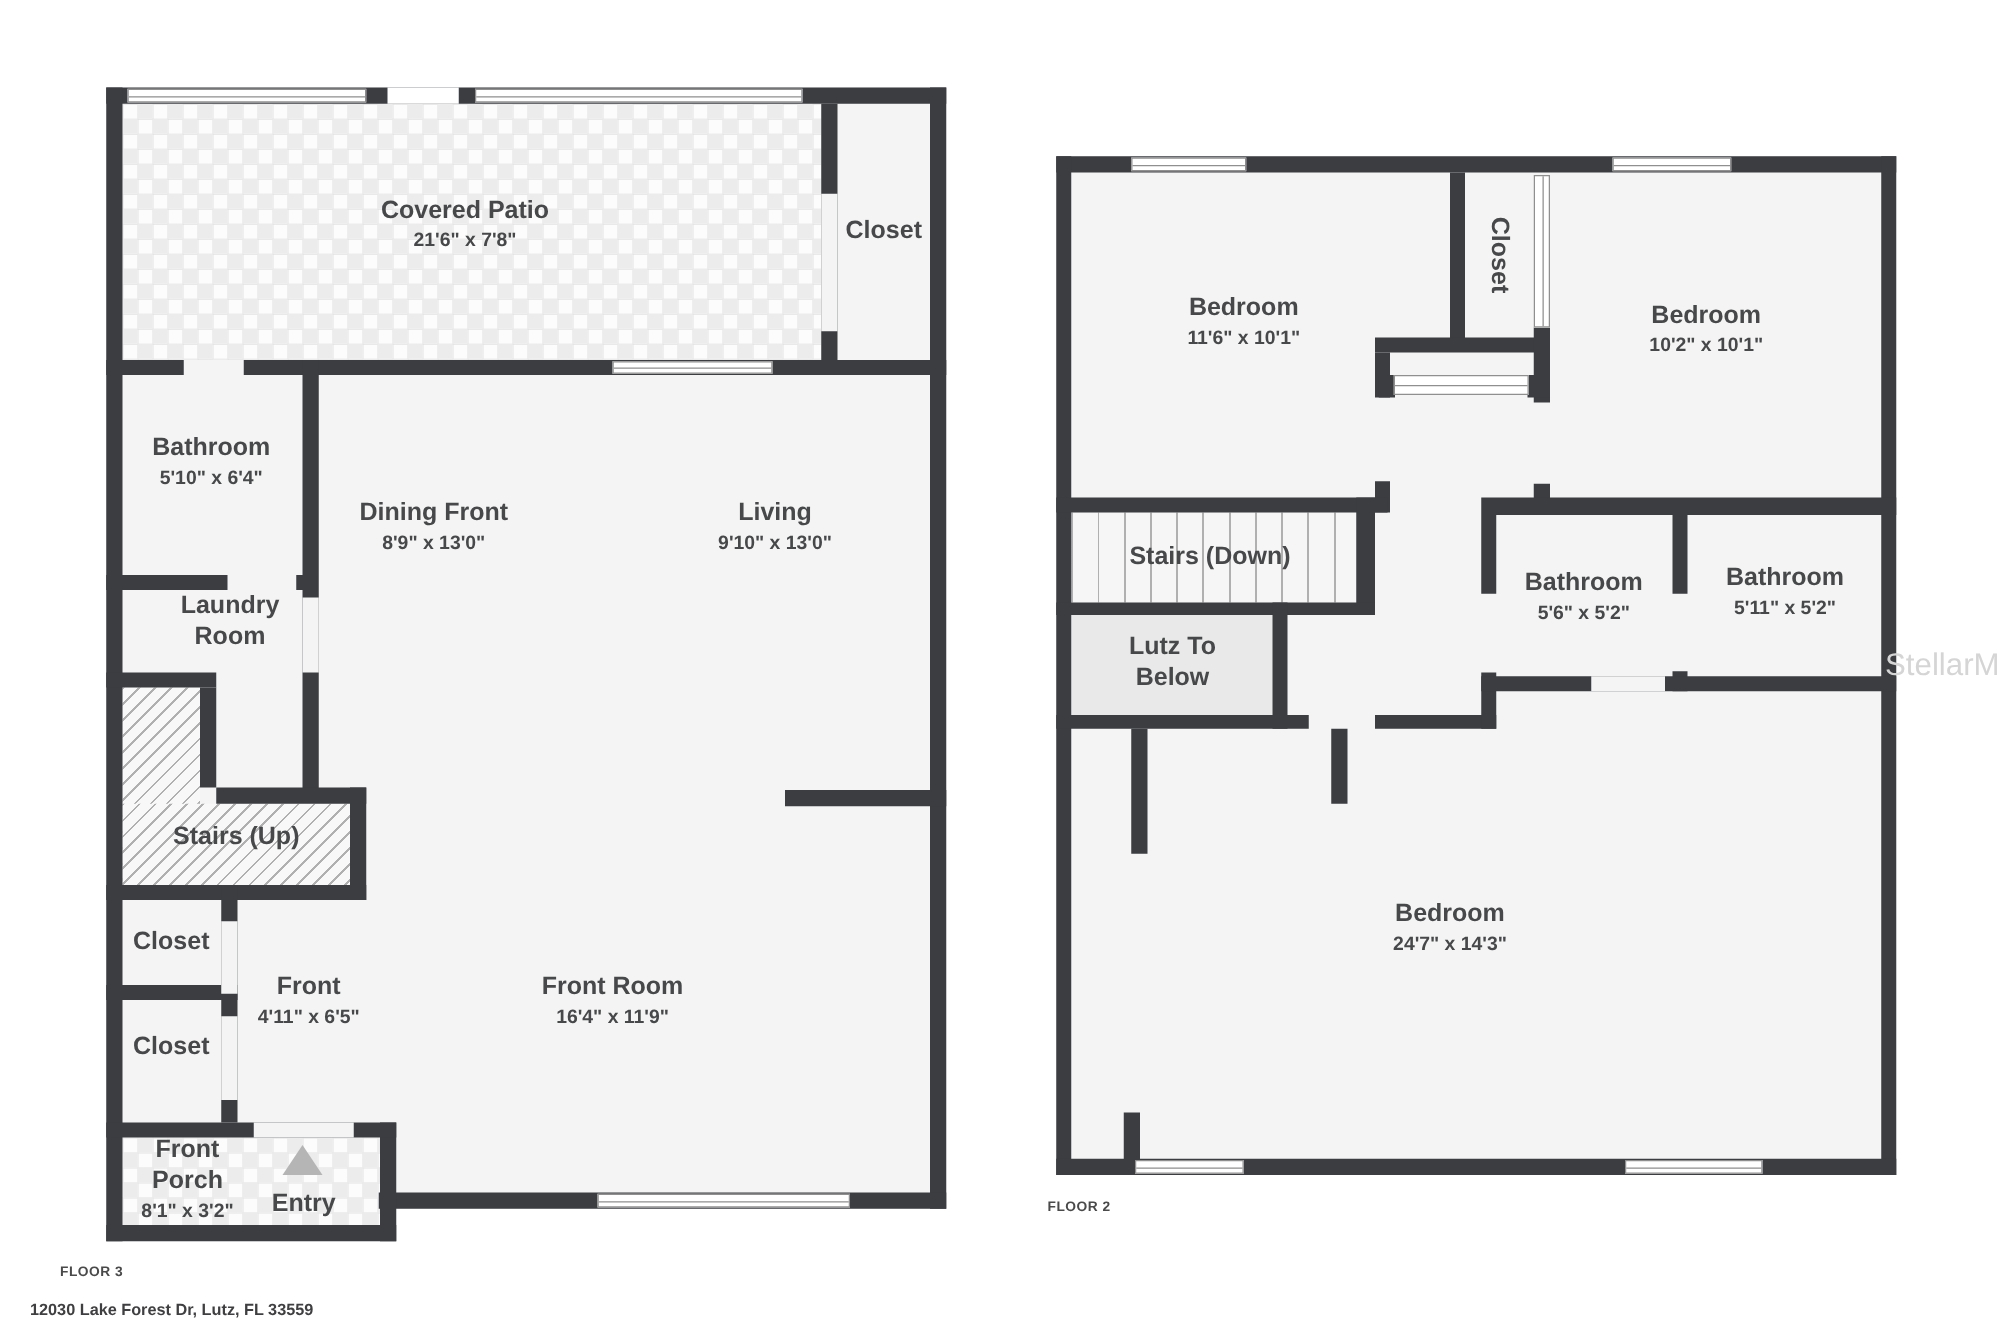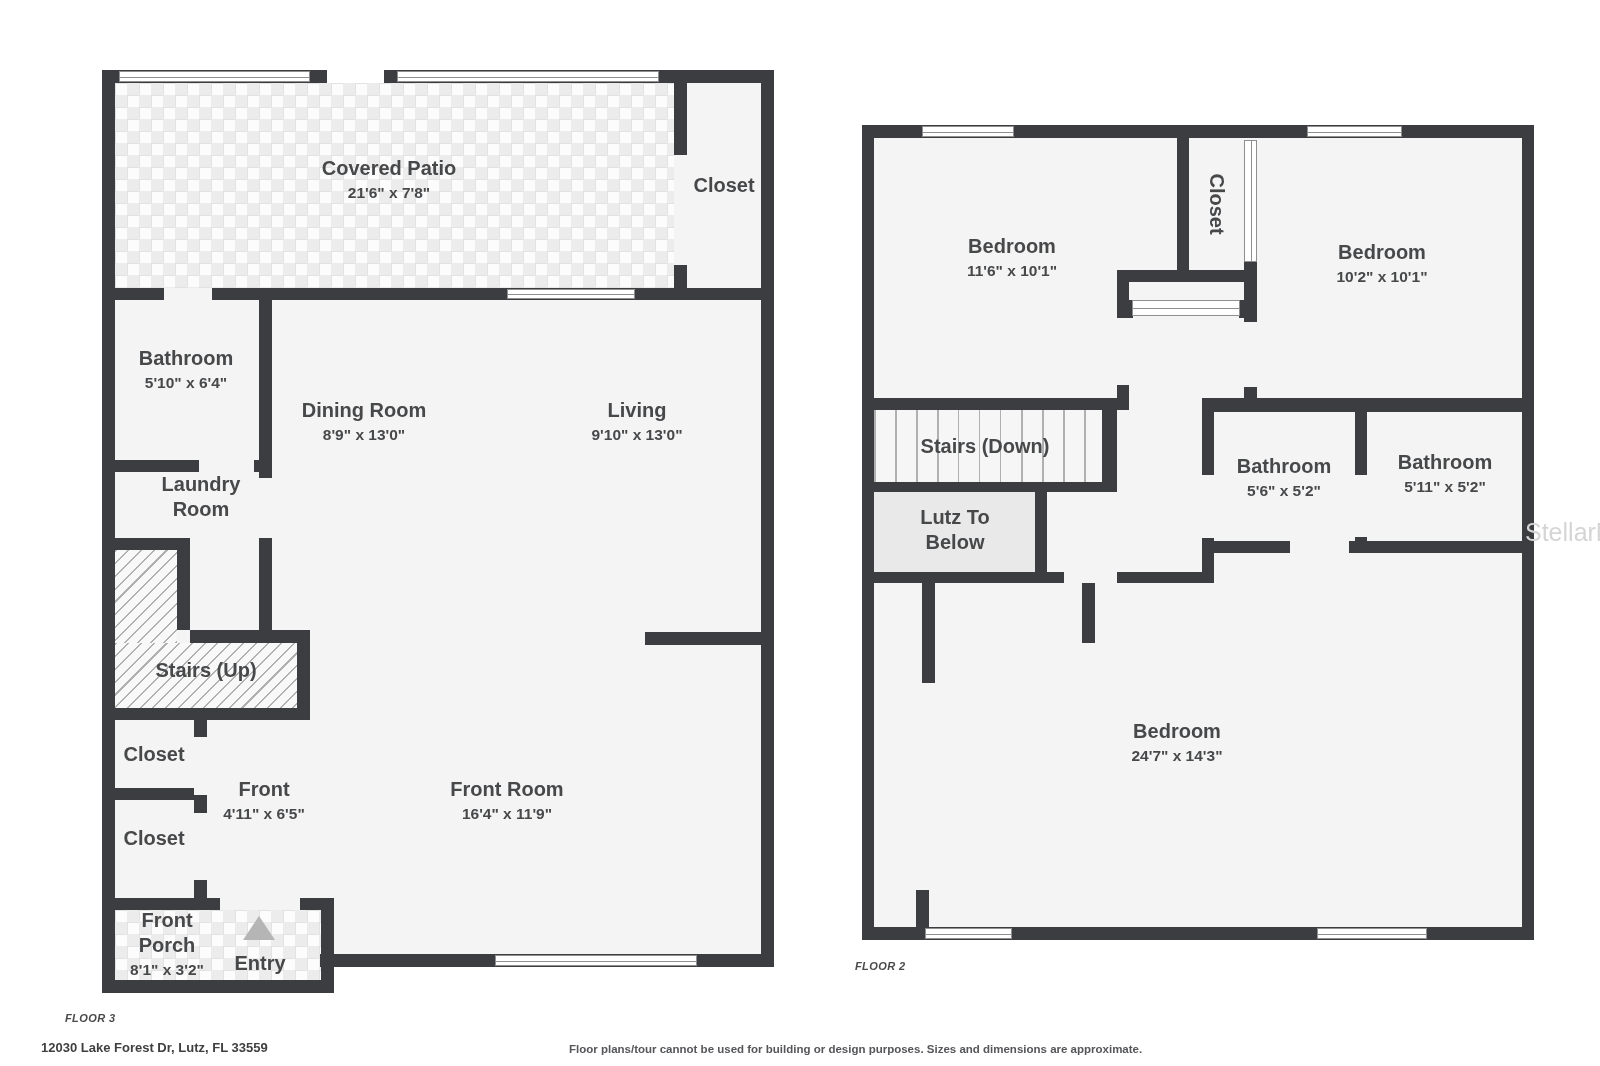--- a/index.html
+++ b/index.html
@@ -1,18 +1,18 @@
 <!DOCTYPE html>
 <html><head>
 <meta charset="utf-8">
 <style>
   html,body{margin:0;padding:0;background:#ffffff;}
   body{width:1600px;height:1066px;position:relative;overflow:hidden;
        font-family:"Liberation Sans",sans-serif;}
-  .stage{position:absolute;inset:0;margin-left:17px;}
+  .stage{position:absolute;inset:0;}
   .base{position:absolute;background:#f4f4f4;z-index:0;}
   .checker{position:absolute;z-index:1;background-color:#fcfcfc;
     background-image:
       repeating-conic-gradient(#ececec 0% 25%, transparent 0% 50%),
       linear-gradient(#e2e2e2 1px, transparent 1px),
       linear-gradient(90deg,#e2e2e2 1px, transparent 1px);
     background-size:24px 24px,12px 12px,12px 12px;}
   .hatch{position:absolute;z-index:1;
     background:repeating-linear-gradient(135deg,#b0b0b0 0 1.5px,transparent 1.5px 9px) #f8f8f8;}
   .treads{position:absolute;z-index:1;
@@ -27,21 +27,21 @@
   .rlabel{position:absolute;transform:translate(-50%,-50%);text-align:center;
     color:#47484a;font-weight:700;z-index:5;}
   .rlabel.rot{transform:translate(-50%,-50%) rotate(90deg);}
   .rname{font-size:20px;line-height:1.25;white-space:nowrap;}
   .rname.wrap{white-space:normal;}
   .rdims{font-size:15.5px;margin-top:3px;white-space:nowrap;font-weight:700;}
   .tri{position:absolute;width:0;height:0;z-index:4;
     border-left:16px solid transparent;border-right:16px solid transparent;
     border-bottom:24px solid #b5b5b5;}
   .floortag{position:absolute;font-size:11px;font-weight:700;color:#4a4a4a;
-    letter-spacing:.4px;z-index:5;font-style:italic;}
+    letter-spacing:.4px;z-index:5;}
   .address{position:absolute;font-size:13px;font-weight:700;color:#3f3f41;z-index:5;}
   .disclaimer{position:absolute;font-size:11.5px;font-weight:700;color:#55565a;z-index:5;}
   .wm{position:absolute;font-size:25px;font-weight:400;color:#d5d5d5;z-index:9;}
 </style>
 </head>
 <body>
 
 <div class="stage">
 
   <div>
@@ -97,21 +97,21 @@
       <div class="rdims">21'6" x 7'8"</div>
     </div>
     <div class="rlabel" style="left:707px;top:185px">
       <div class="rname">Closet</div>
     </div>
     <div class="rlabel" style="left:169px;top:369px">
       <div class="rname">Bathroom</div>
       <div class="rdims">5'10" x 6'4"</div>
     </div>
     <div class="rlabel" style="left:347px;top:421px">
-      <div class="rname">Dining Room</div>
+      <div class="rname">Dining Front</div>
       <div class="rdims">8'9" x 13'0"</div>
     </div>
     <div class="rlabel" style="left:620px;top:421px">
       <div class="rname">Living</div>
       <div class="rdims">9'10" x 13'0"</div>
     </div>
     <div class="rlabel" style="left:184px;top:497px;width:110px">
       <div class="rname wrap">Laundry Room</div>
     </div>
     <div class="rlabel" style="left:189px;top:670px">
@@ -216,15 +216,14 @@
       <div class="rname">Bedroom</div>
       <div class="rdims">24'7" x 14'3"</div>
     </div>
 
     <div class="floortag" style="left:838px;top:960px">FLOOR 2</div>
   </div>
 
   <div class="wm" style="left:1508px;top:518px">StellarMLS</div>
 
   <div class="address" style="left:24px;top:1040px">12030 Lake Forest Dr, Lutz, FL 33559</div>
-  <div class="disclaimer" style="left:552px;top:1043px">Floor plans/tour cannot be used for building or design purposes. Sizes and dimensions are approximate.</div>
 
 </div>
 
 </body></html>

